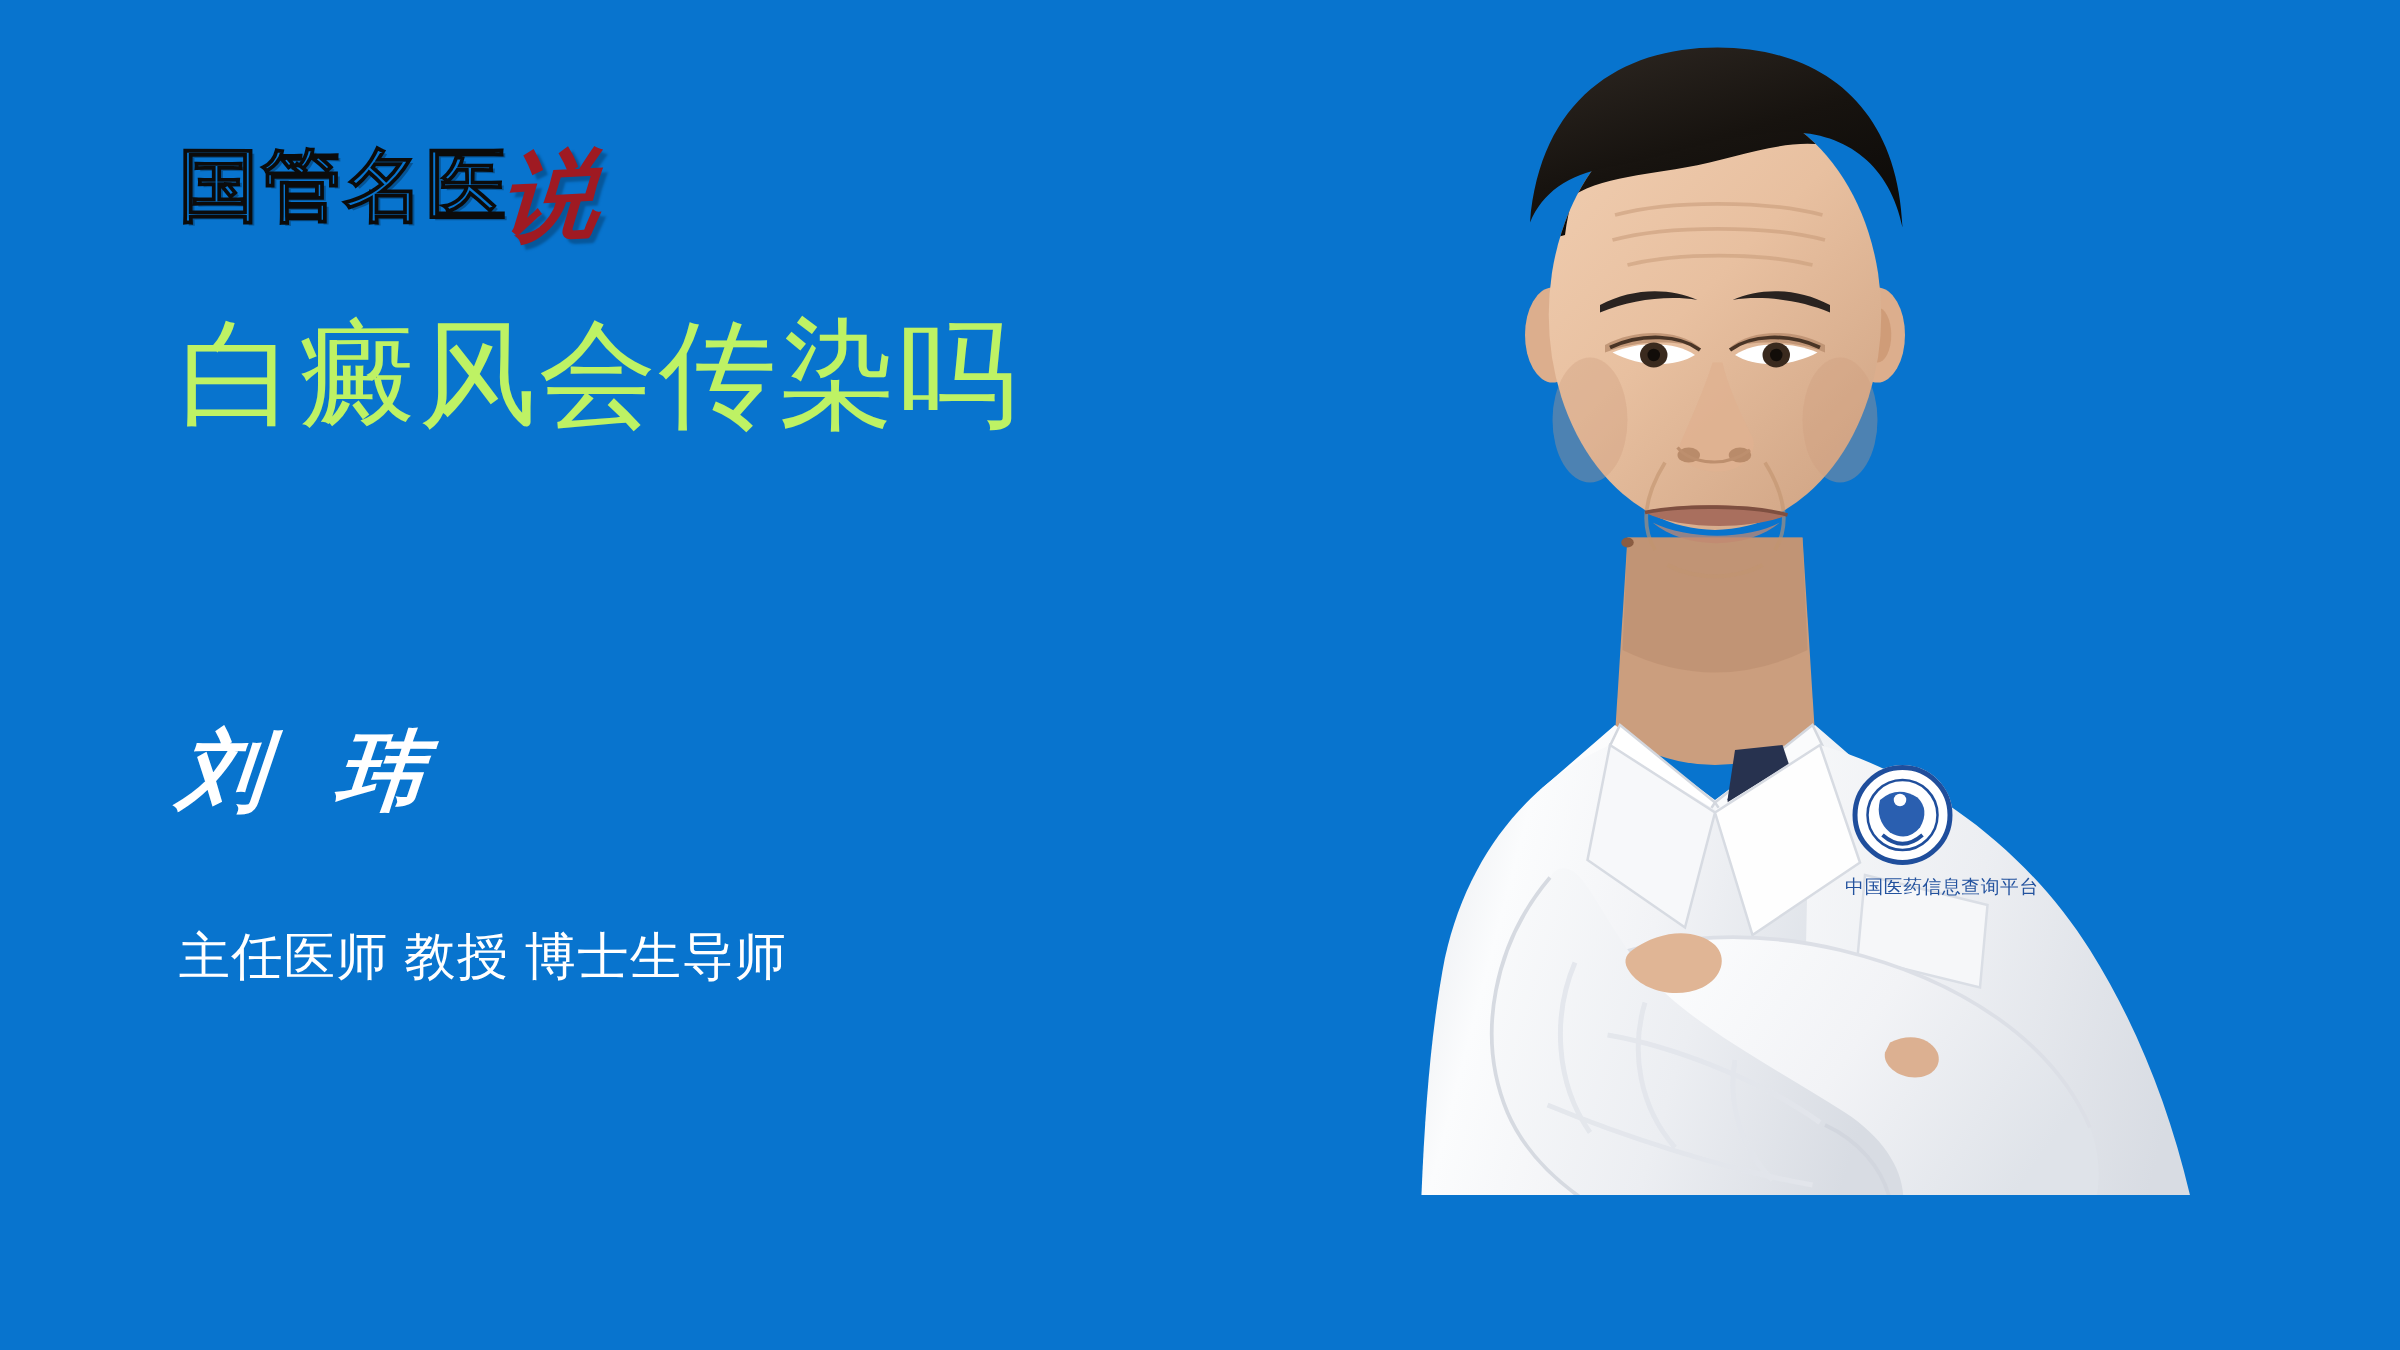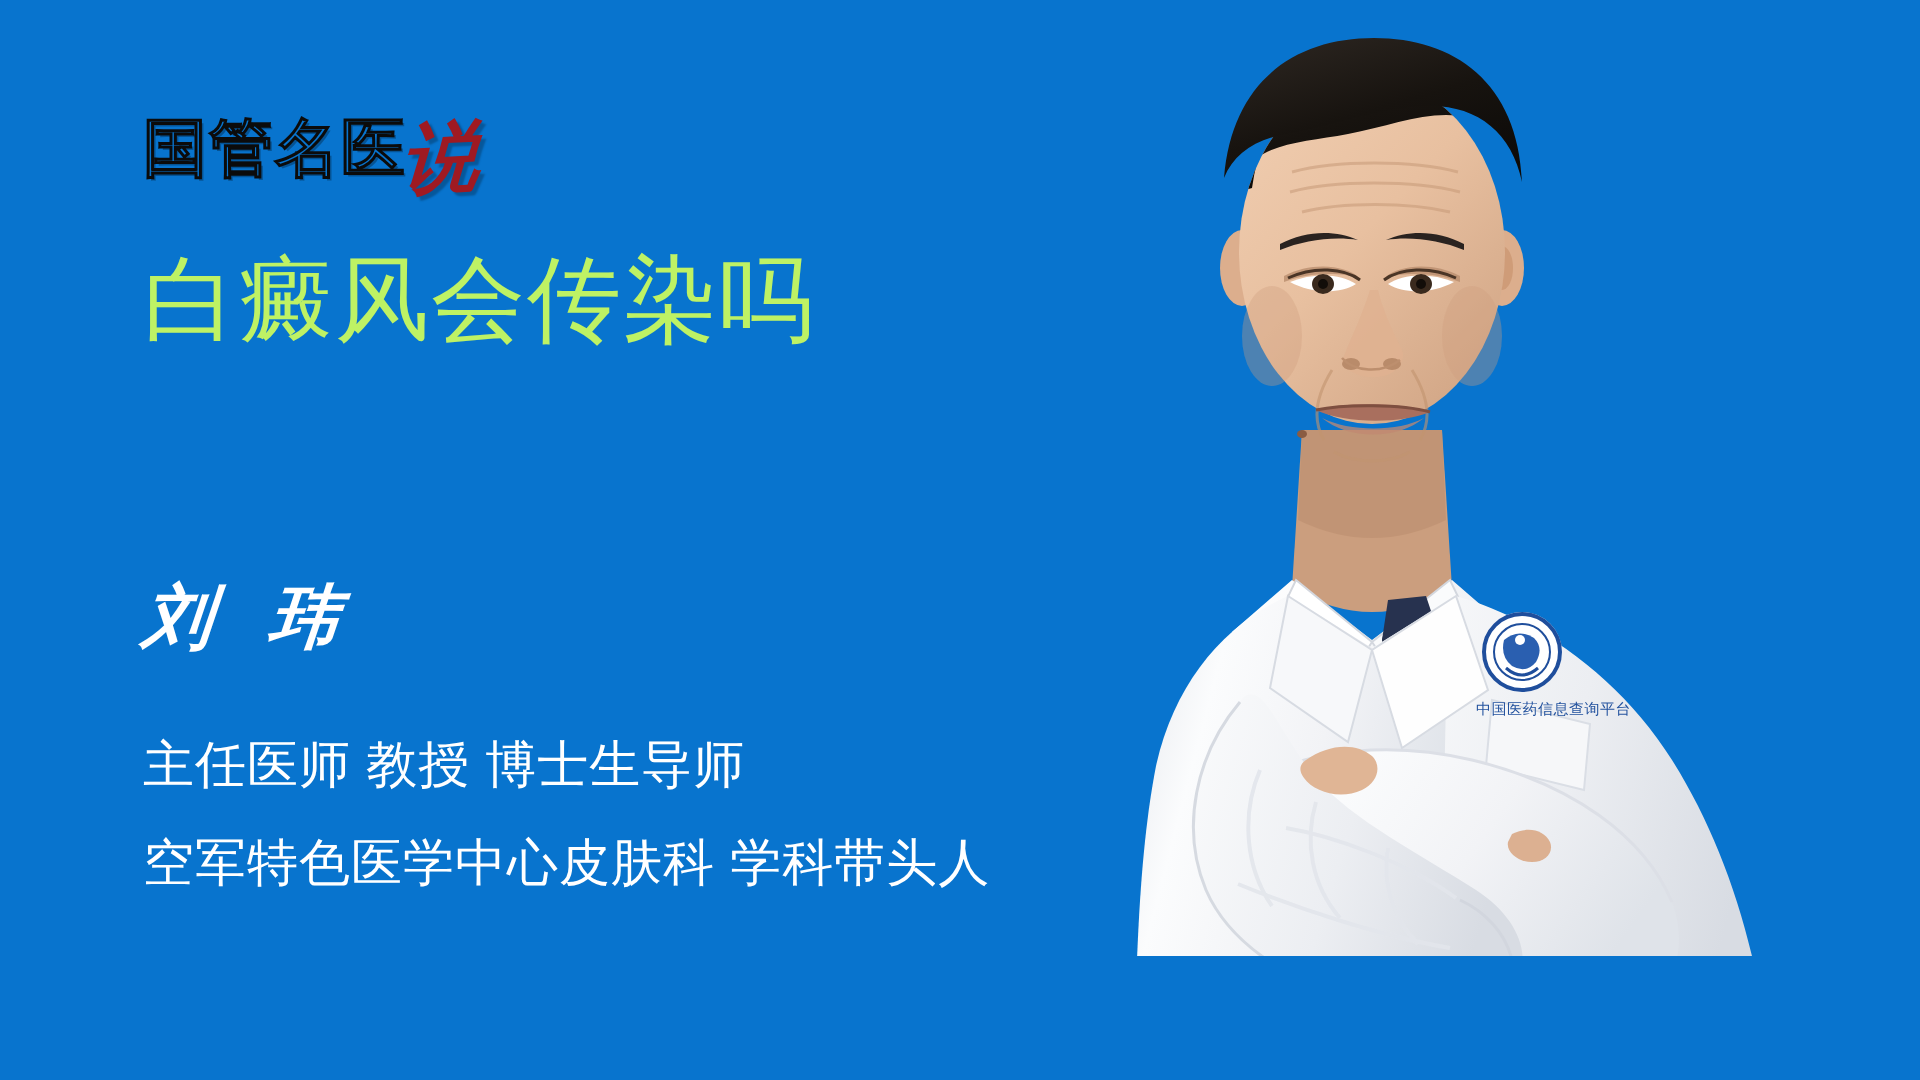--- a/index.html
+++ b/index.html
@@ -89,21 +89,21 @@
   }
 
   
   .credentials {
     position: absolute;
     left: 0;
     top: 716px;
     width: 900px;
   }
   .credential-line {
-    font-size: 51px;
+    font-size: 41px;
     line-height: 98px;
     color: #ffffff;
     font-weight: 400;
     letter-spacing: 1px;
     white-space: nowrap;
   }
 
   
   .photo-wrap {
     position: absolute;
@@ -126,21 +126,20 @@
       <span class="brand-main">国管名医</span>
       <span class="brand-accent">说</span>
     </div>
 
     <div class="main-title">白癜风会传染吗</div>
 
     <div class="doctor-name">刘 玮</div>
 
     <div class="credentials">
       <div class="credential-line">主任医师  教授  博士生导师</div>
-      <div class="credential-line">空军特色医学中心皮肤科  学科带头人</div>
     </div>
 
   </div>
 
   <div class="photo-wrap">
     <svg class="photo-svg" viewBox="0 0 860 1080" preserveAspectRatio="xMidYMin meet">
       <defs>
         <linearGradient id="coatGrad" x1="0" y1="0" x2="1" y2="0.4">
           <stop offset="0%" stop-color="#e4e7ec"></stop>
           <stop offset="28%" stop-color="#fbfcfd"></stop>

